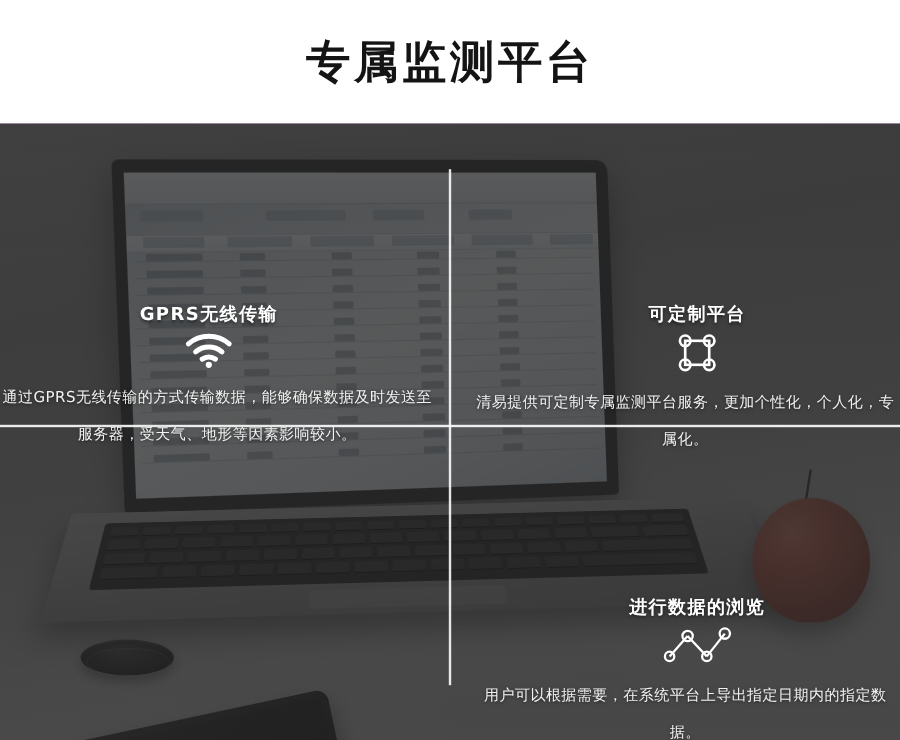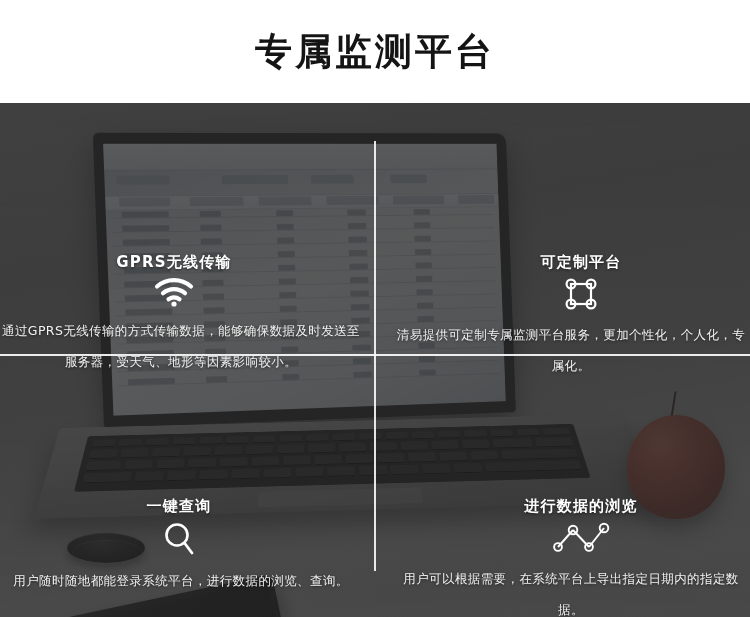--- a/index.html
+++ b/index.html
@@ -375,30 +375,20 @@
             <circle cx="27" cy="7" r="4.4"></circle>
             <circle cx="7" cy="27" r="4.4"></circle>
             <circle cx="27" cy="27" r="4.4"></circle>
             <rect x="7" y="7" width="20" height="20"></rect>
           </g>
         </svg>
       </div>
       <div class="q-body">清易提供可定制专属监测平台服务，更加个性化，个人化，专属化。</div>
     </div>
 
-    <div class="quad q3">
-      <div class="q-title">一键查询</div>
-      <div class="q-icon">
-        <svg width="34" height="36" viewBox="0 0 34 36" aria-hidden="true">
-          <circle cx="15" cy="14" r="10.5" fill="none" stroke="#ffffff" stroke-width="2.6"></circle>
-          <line x1="22.5" y1="22" x2="30" y2="32" stroke="#ffffff" stroke-width="2.8" stroke-linecap="round"></line>
-        </svg>
-      </div>
-      <div class="q-body">用户随时随地都能登录系统平台，进行数据的浏览、查询。</div>
-    </div>
 
     <div class="quad q4">
       <div class="q-title">进行数据的浏览</div>
       <div class="q-icon">
         <svg width="62" height="34" viewBox="0 0 62 34" aria-hidden="true">
           <g stroke="#ffffff" stroke-width="1.9" fill="none">
             <line x1="8" y1="26" x2="23" y2="9"></line>
             <line x1="23" y1="9" x2="39" y2="26"></line>
             <line x1="39" y1="26" x2="54" y2="7"></line>
             <circle cx="8" cy="26" r="3.9" fill="none"></circle>

